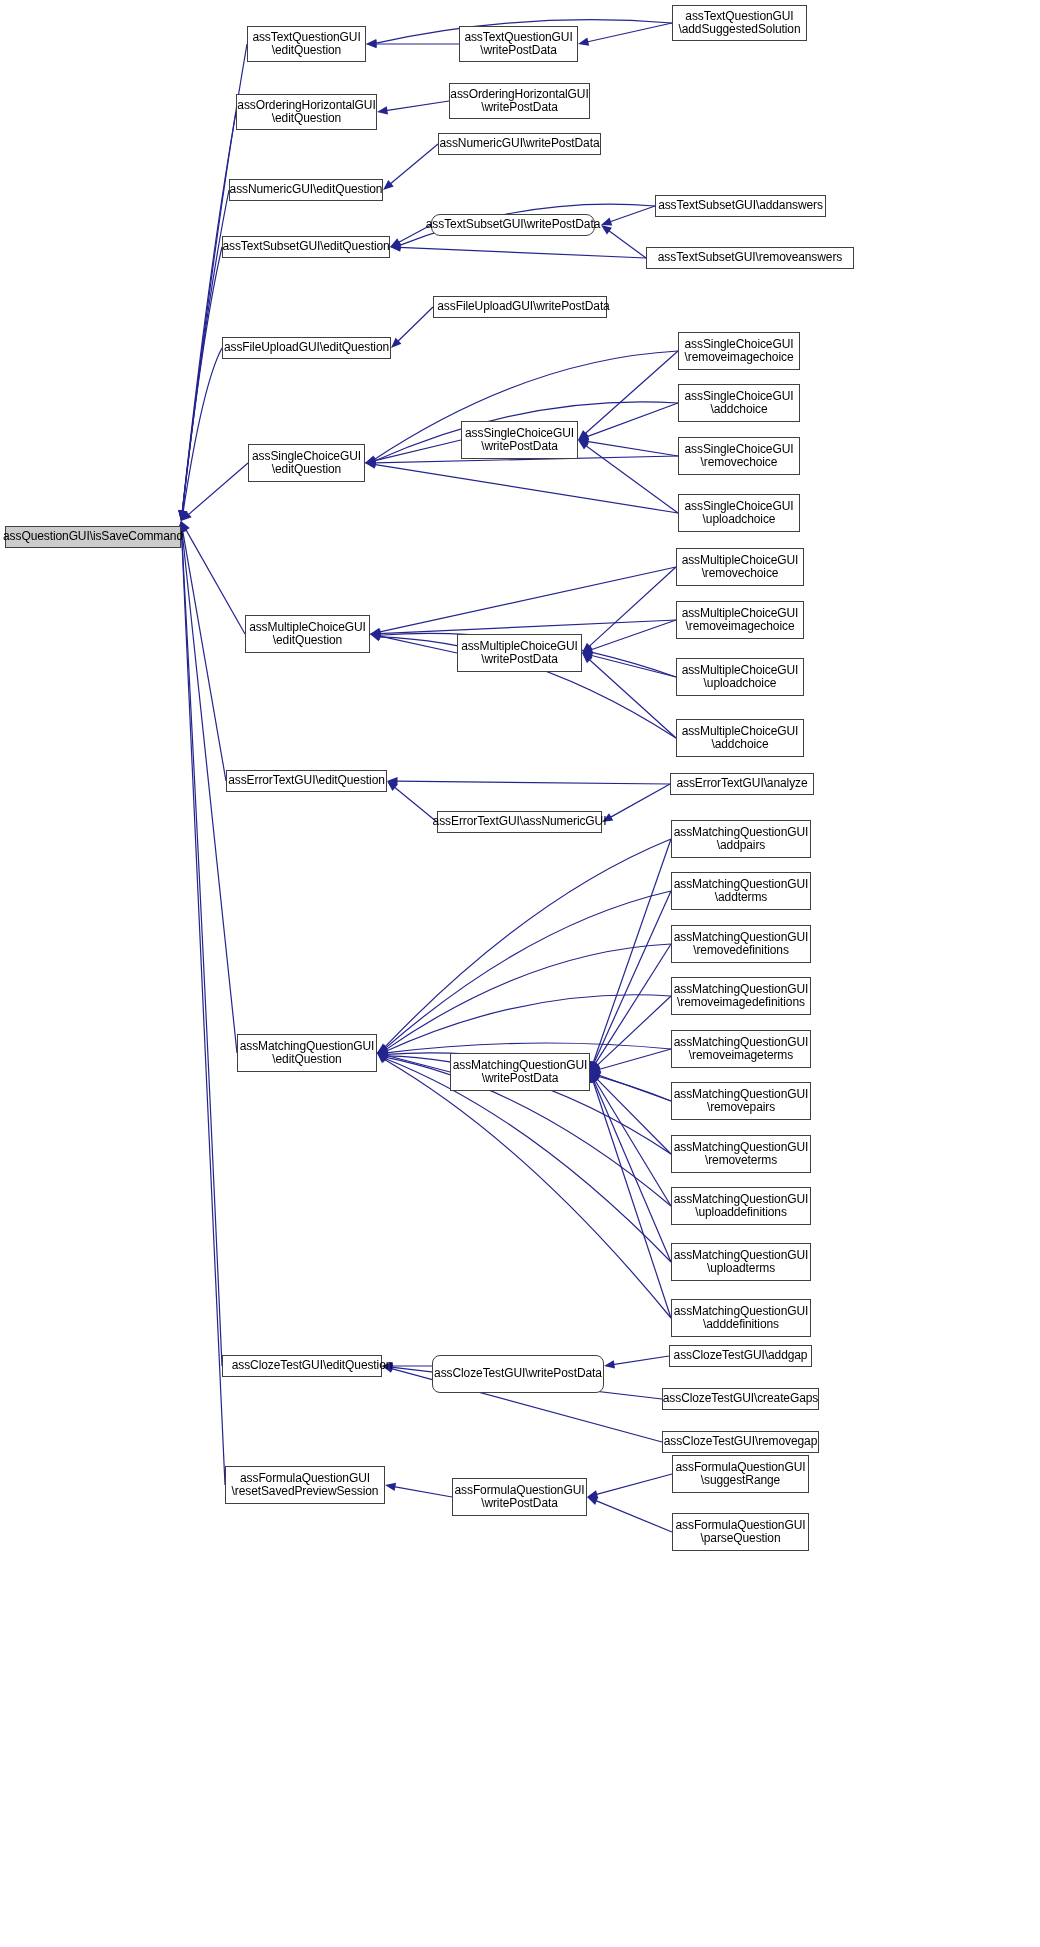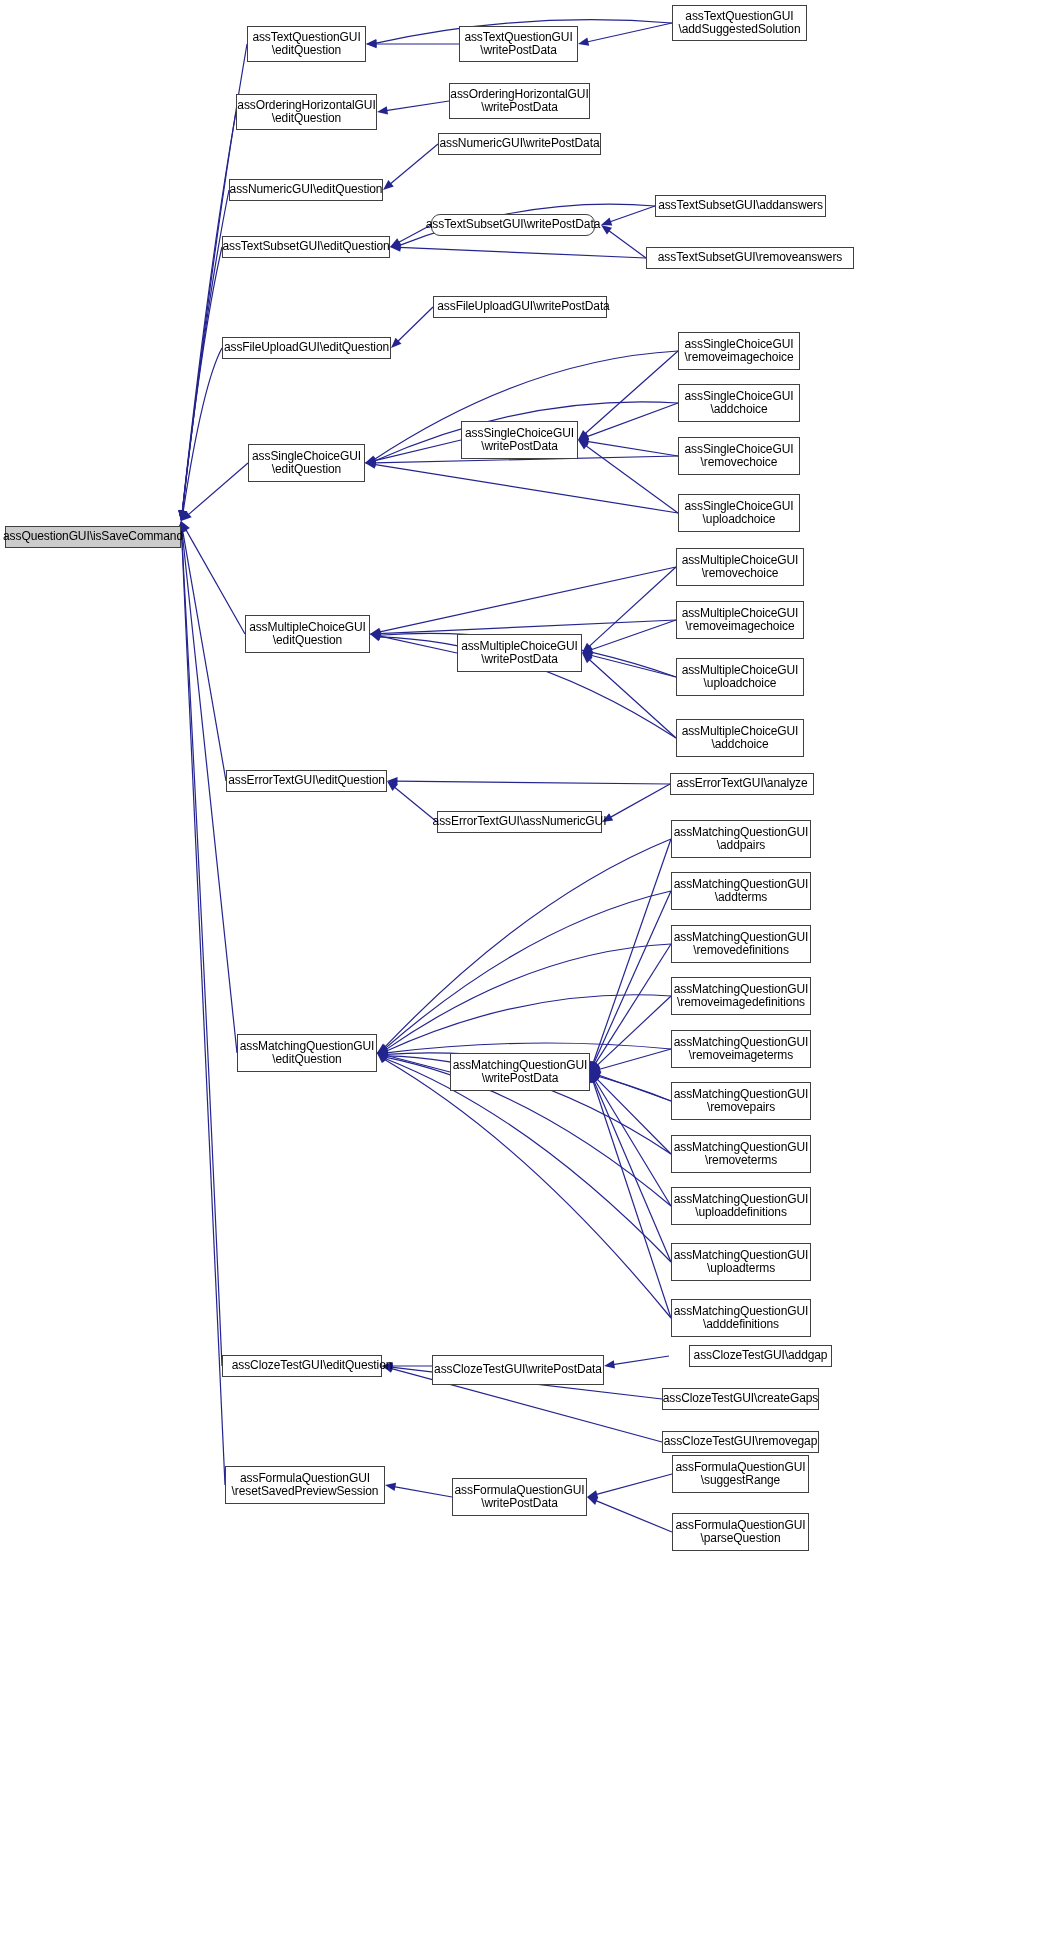--- a/index.html
+++ b/index.html
@@ -258,22 +258,22 @@
 \removepairs</div>
       <div class="node" style="left: 671px; top: 1135px; width: 140px; height: 38px;">assMatchingQuestionGUI
 \removeterms</div>
       <div class="node" style="left: 671px; top: 1187px; width: 140px; height: 38px;">assMatchingQuestionGUI
 \uploaddefinitions</div>
       <div class="node" style="left: 671px; top: 1243px; width: 140px; height: 38px;">assMatchingQuestionGUI
 \uploadterms</div>
       <div class="node" style="left: 671px; top: 1299px; width: 140px; height: 38px;">assMatchingQuestionGUI
 \adddefinitions</div>
       <div class="node" style="left: 222px; top: 1355px; width: 160px; height: 22px; padding-left: 20px;">assClozeTestGUI\editQuestion</div>
-      <div class="node" style="left: 432px; top: 1355px; width: 172px; height: 30px;">assClozeTestGUI\writePostData</div>
-      <div class="node" style="left: 669px; top: 1345px; width: 143px; height: 22px; margin-left: 20px;">assClozeTestGUI\addgap</div>
+      <div class="node" style="left: 432px; top: 1355px; width: 172px; height: 38px; border-radius: 8px;">assClozeTestGUI\writePostData</div>
+      <div class="node" style="left: 669px; top: 1345px; width: 143px; height: 22px;">assClozeTestGUI\addgap</div>
       <div class="node" style="left: 662px; top: 1388px; width: 157px; height: 22px;">assClozeTestGUI\createGaps</div>
       <div class="node" style="left: 662px; top: 1431px; width: 157px; height: 22px;">assClozeTestGUI\removegap</div>
       <div class="node" style="left: 225px; top: 1466px; width: 160px; height: 38px;">assFormulaQuestionGUI
 \resetSavedPreviewSession</div>
       <div class="node" style="left: 452px; top: 1478px; width: 135px; height: 38px;">assFormulaQuestionGUI
 \writePostData</div>
       <div class="node" style="left: 672px; top: 1455px; width: 137px; height: 38px;">assFormulaQuestionGUI
 \suggestRange</div>
       <div class="node" style="left: 672px; top: 1513px; width: 137px; height: 38px;">assFormulaQuestionGUI
 \parseQuestion</div>

